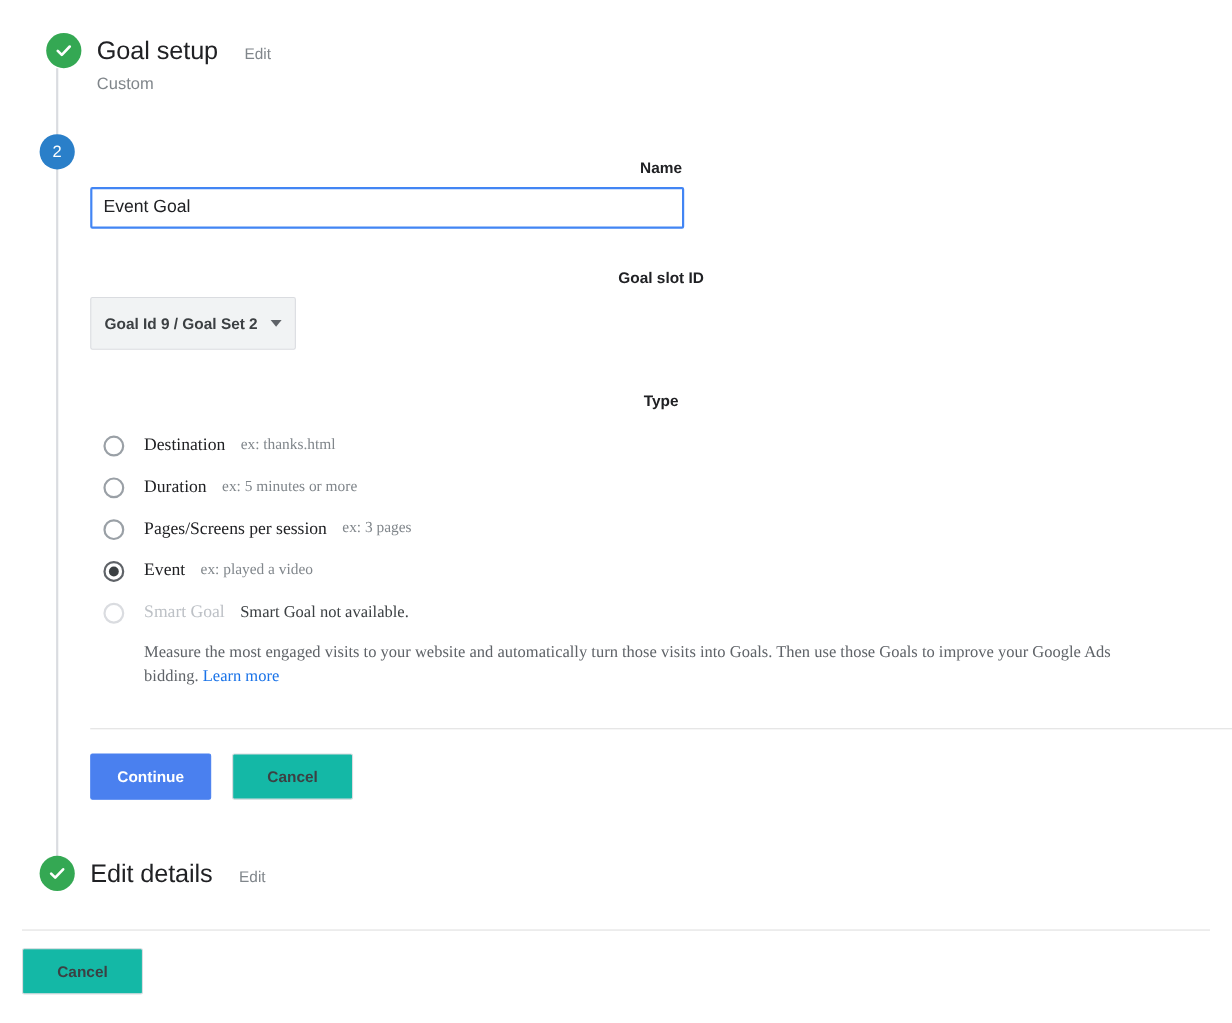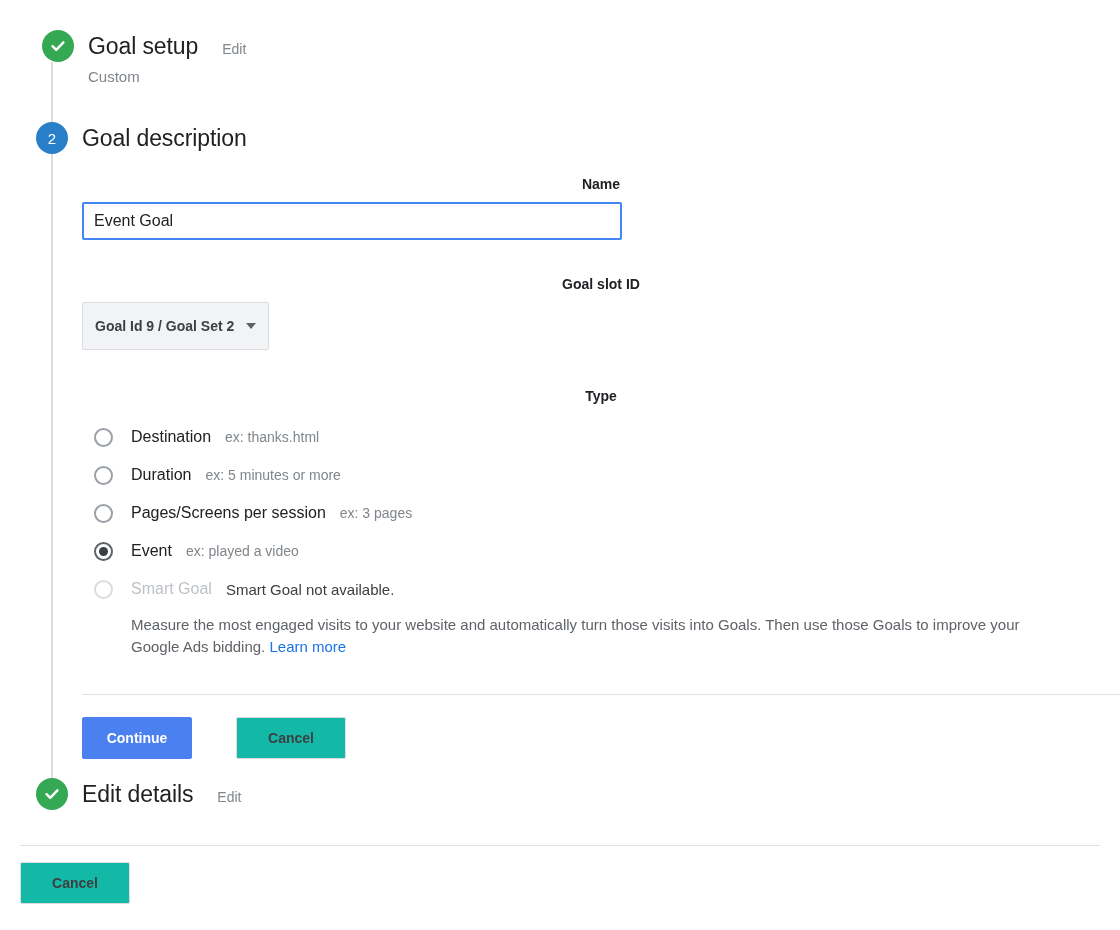--- a/index.html
+++ b/index.html
@@ -122,21 +122,21 @@
     cursor: pointer;
   }
   .caret {
     width: 0; height: 0;
     border-left: 5px solid transparent;
     border-right: 5px solid transparent;
     border-top: 6px solid #5f6368;
   }
 
   .type-block { margin-top: 38px; }
-  .radio-list { margin-top: 14px; }
+  .radio-list { margin-top: 14px; font-family: Liberation Serif, serif; }
   .radio-row {
     display: flex;
     align-items: center;
     height: 38px;
     padding-left: 12px;
     cursor: pointer;
   }
   .radio-row.disabled { cursor: default; }
   .radio {
     width: 19px;
@@ -183,21 +183,21 @@
 
   .divider {
     height: 1px;
     background: #e0e0e0;
     margin-top: 36px;
   }
 
   .btn-row {
     margin-top: 22px;
     display: flex;
-    gap: 44px;
+    gap: 19px;
     align-items: flex-end;
   }
   .btn {
     height: 42px;
     min-width: 110px;
     padding: 0 18px;
     font-family: "Liberation Sans", sans-serif;
     font-size: 14px;
     font-weight: bold;
     border-radius: 2px;
@@ -242,23 +242,20 @@
     <div class="step-head">
       <span class="step-title">Goal setup</span>
       <span class="edit-link">Edit</span>
     </div>
     <div class="step-sub">Custom</div>
   </div>
 
   <div class="step" style="position:absolute; left:0; top:122px; width:1120px;">
     <div class="step-marker marker-active">
       <span class="marker-num">2</span>
-    </div>
-    <div class="step-head">
-      <span class="step-title">Goal description</span>
     </div>
 
     <div class="name-block">
       <div class="field-label">Name</div>
       <input class="text-input" type="text" value="Event Goal" style="">
     </div>
 
     <div class="slot-block">
       <div class="field-label">Goal slot ID</div>
       <div class="select-btn">

